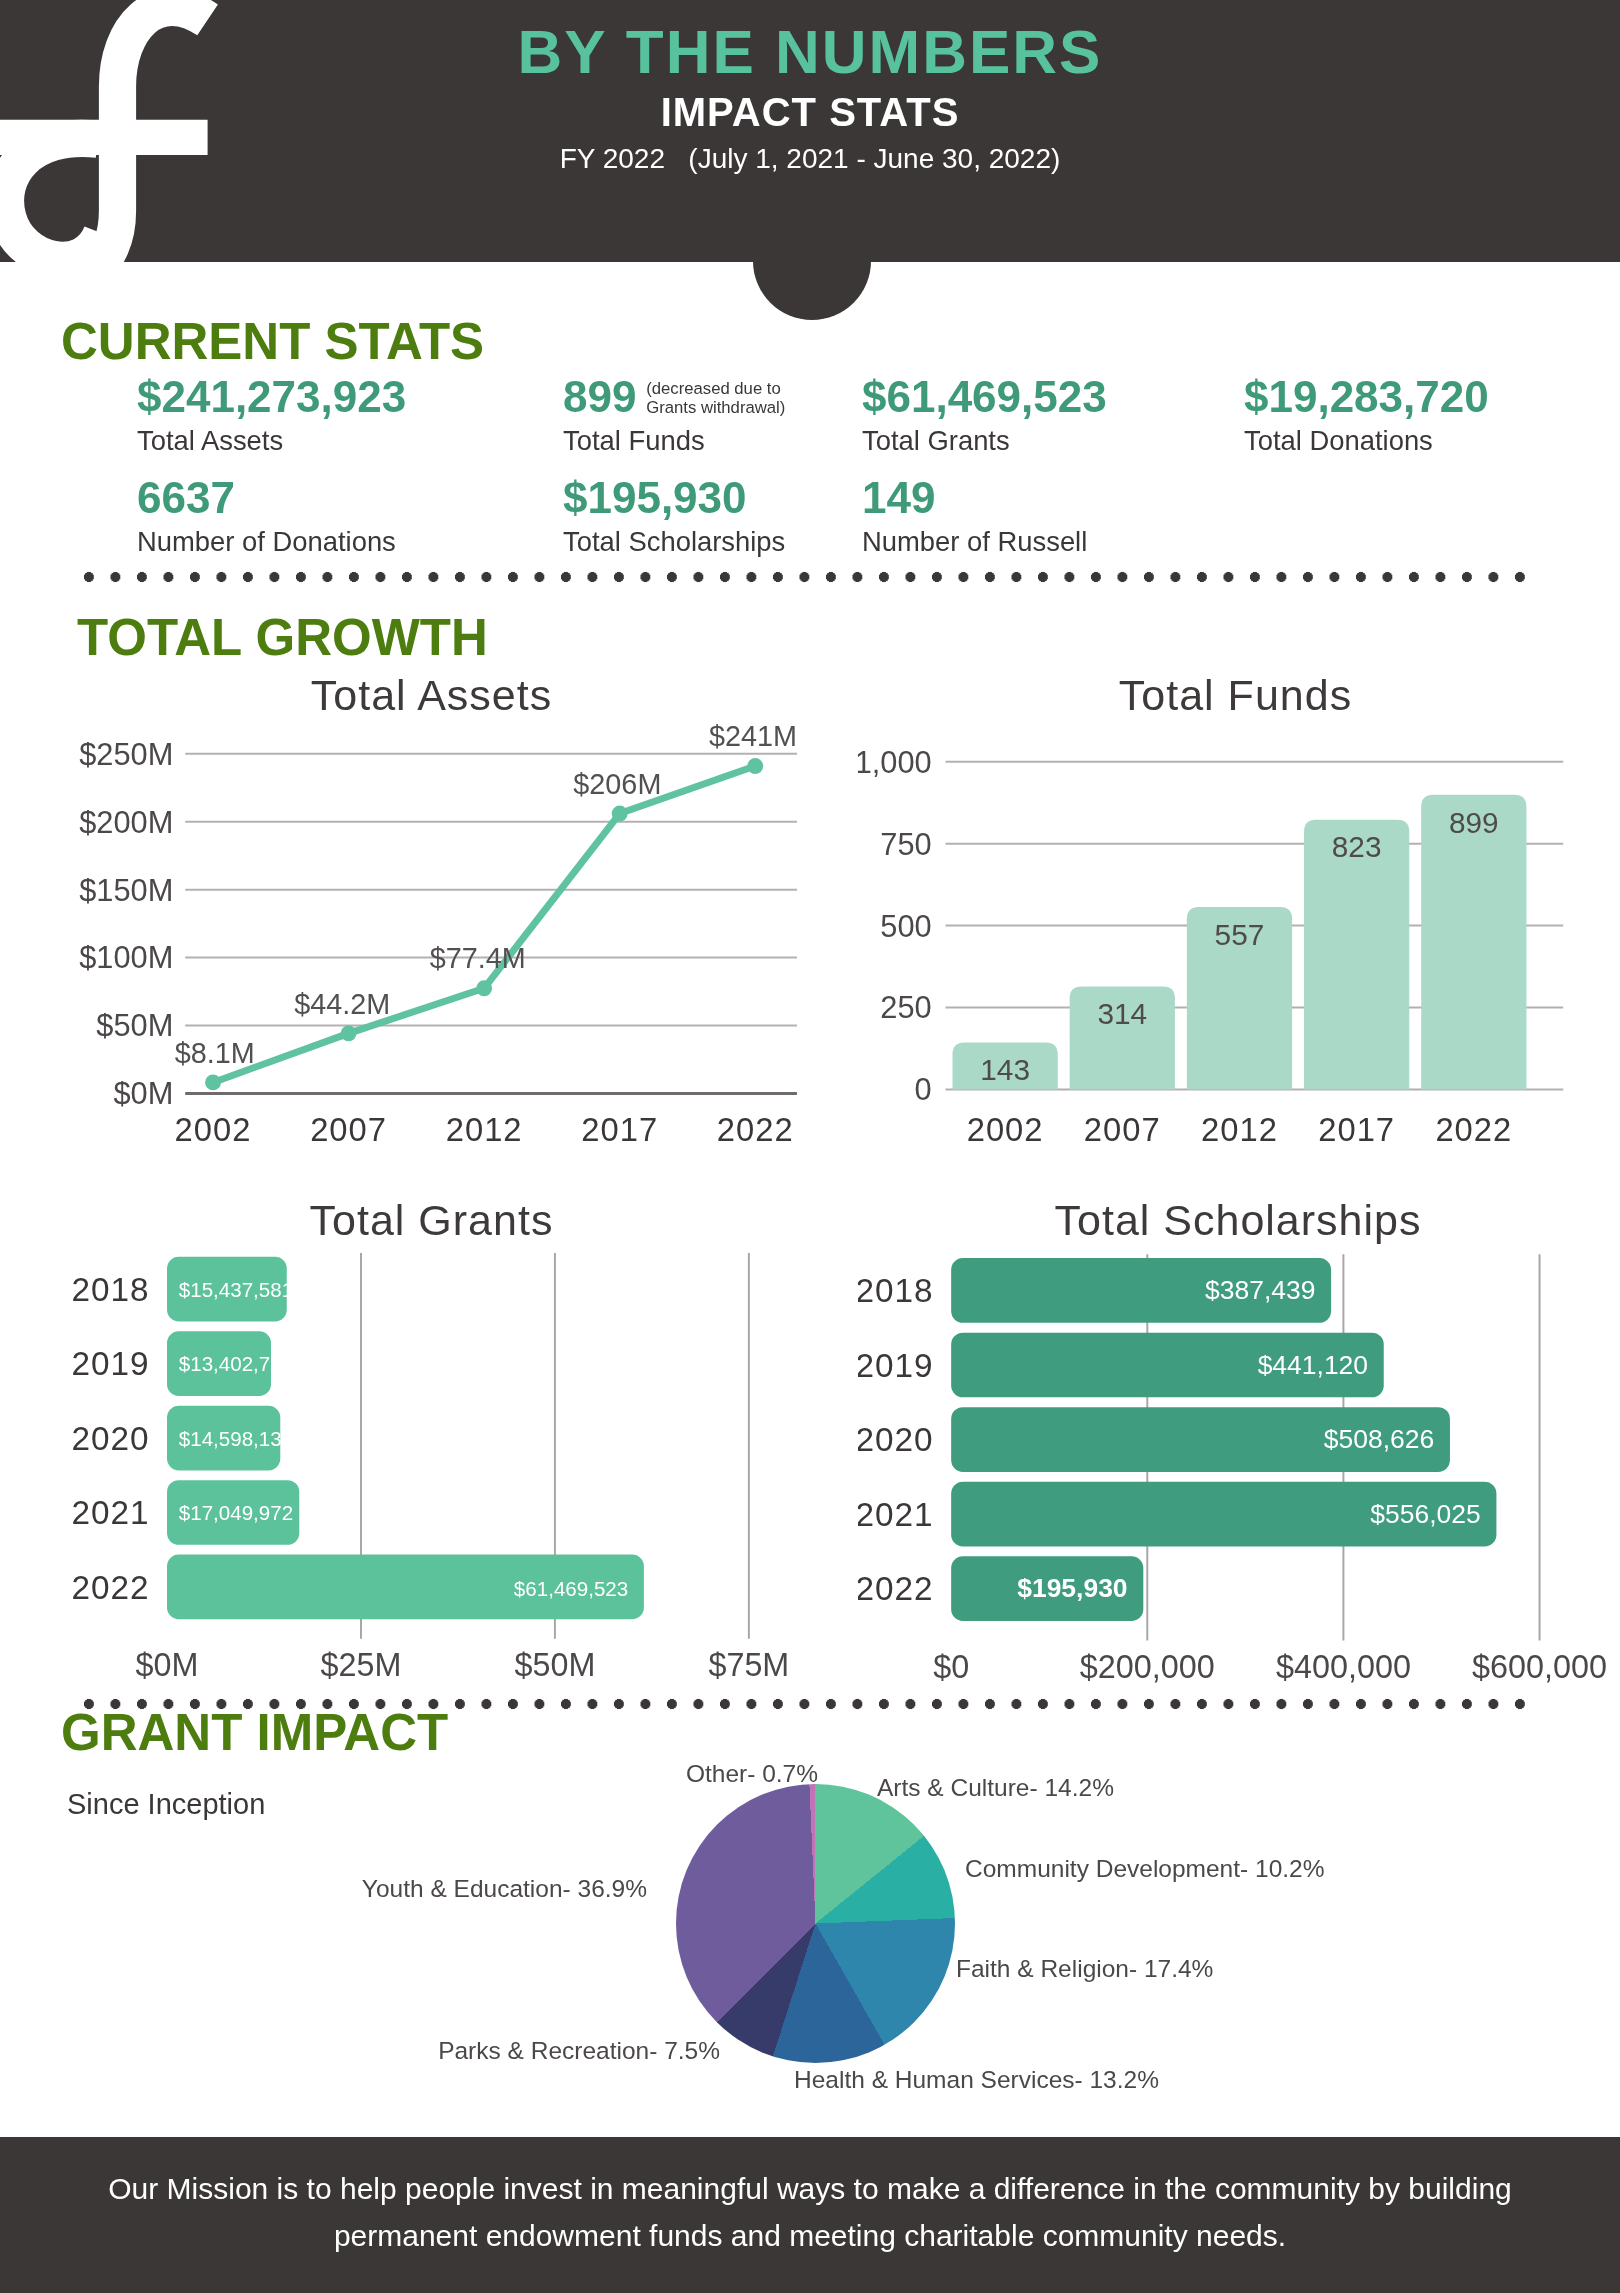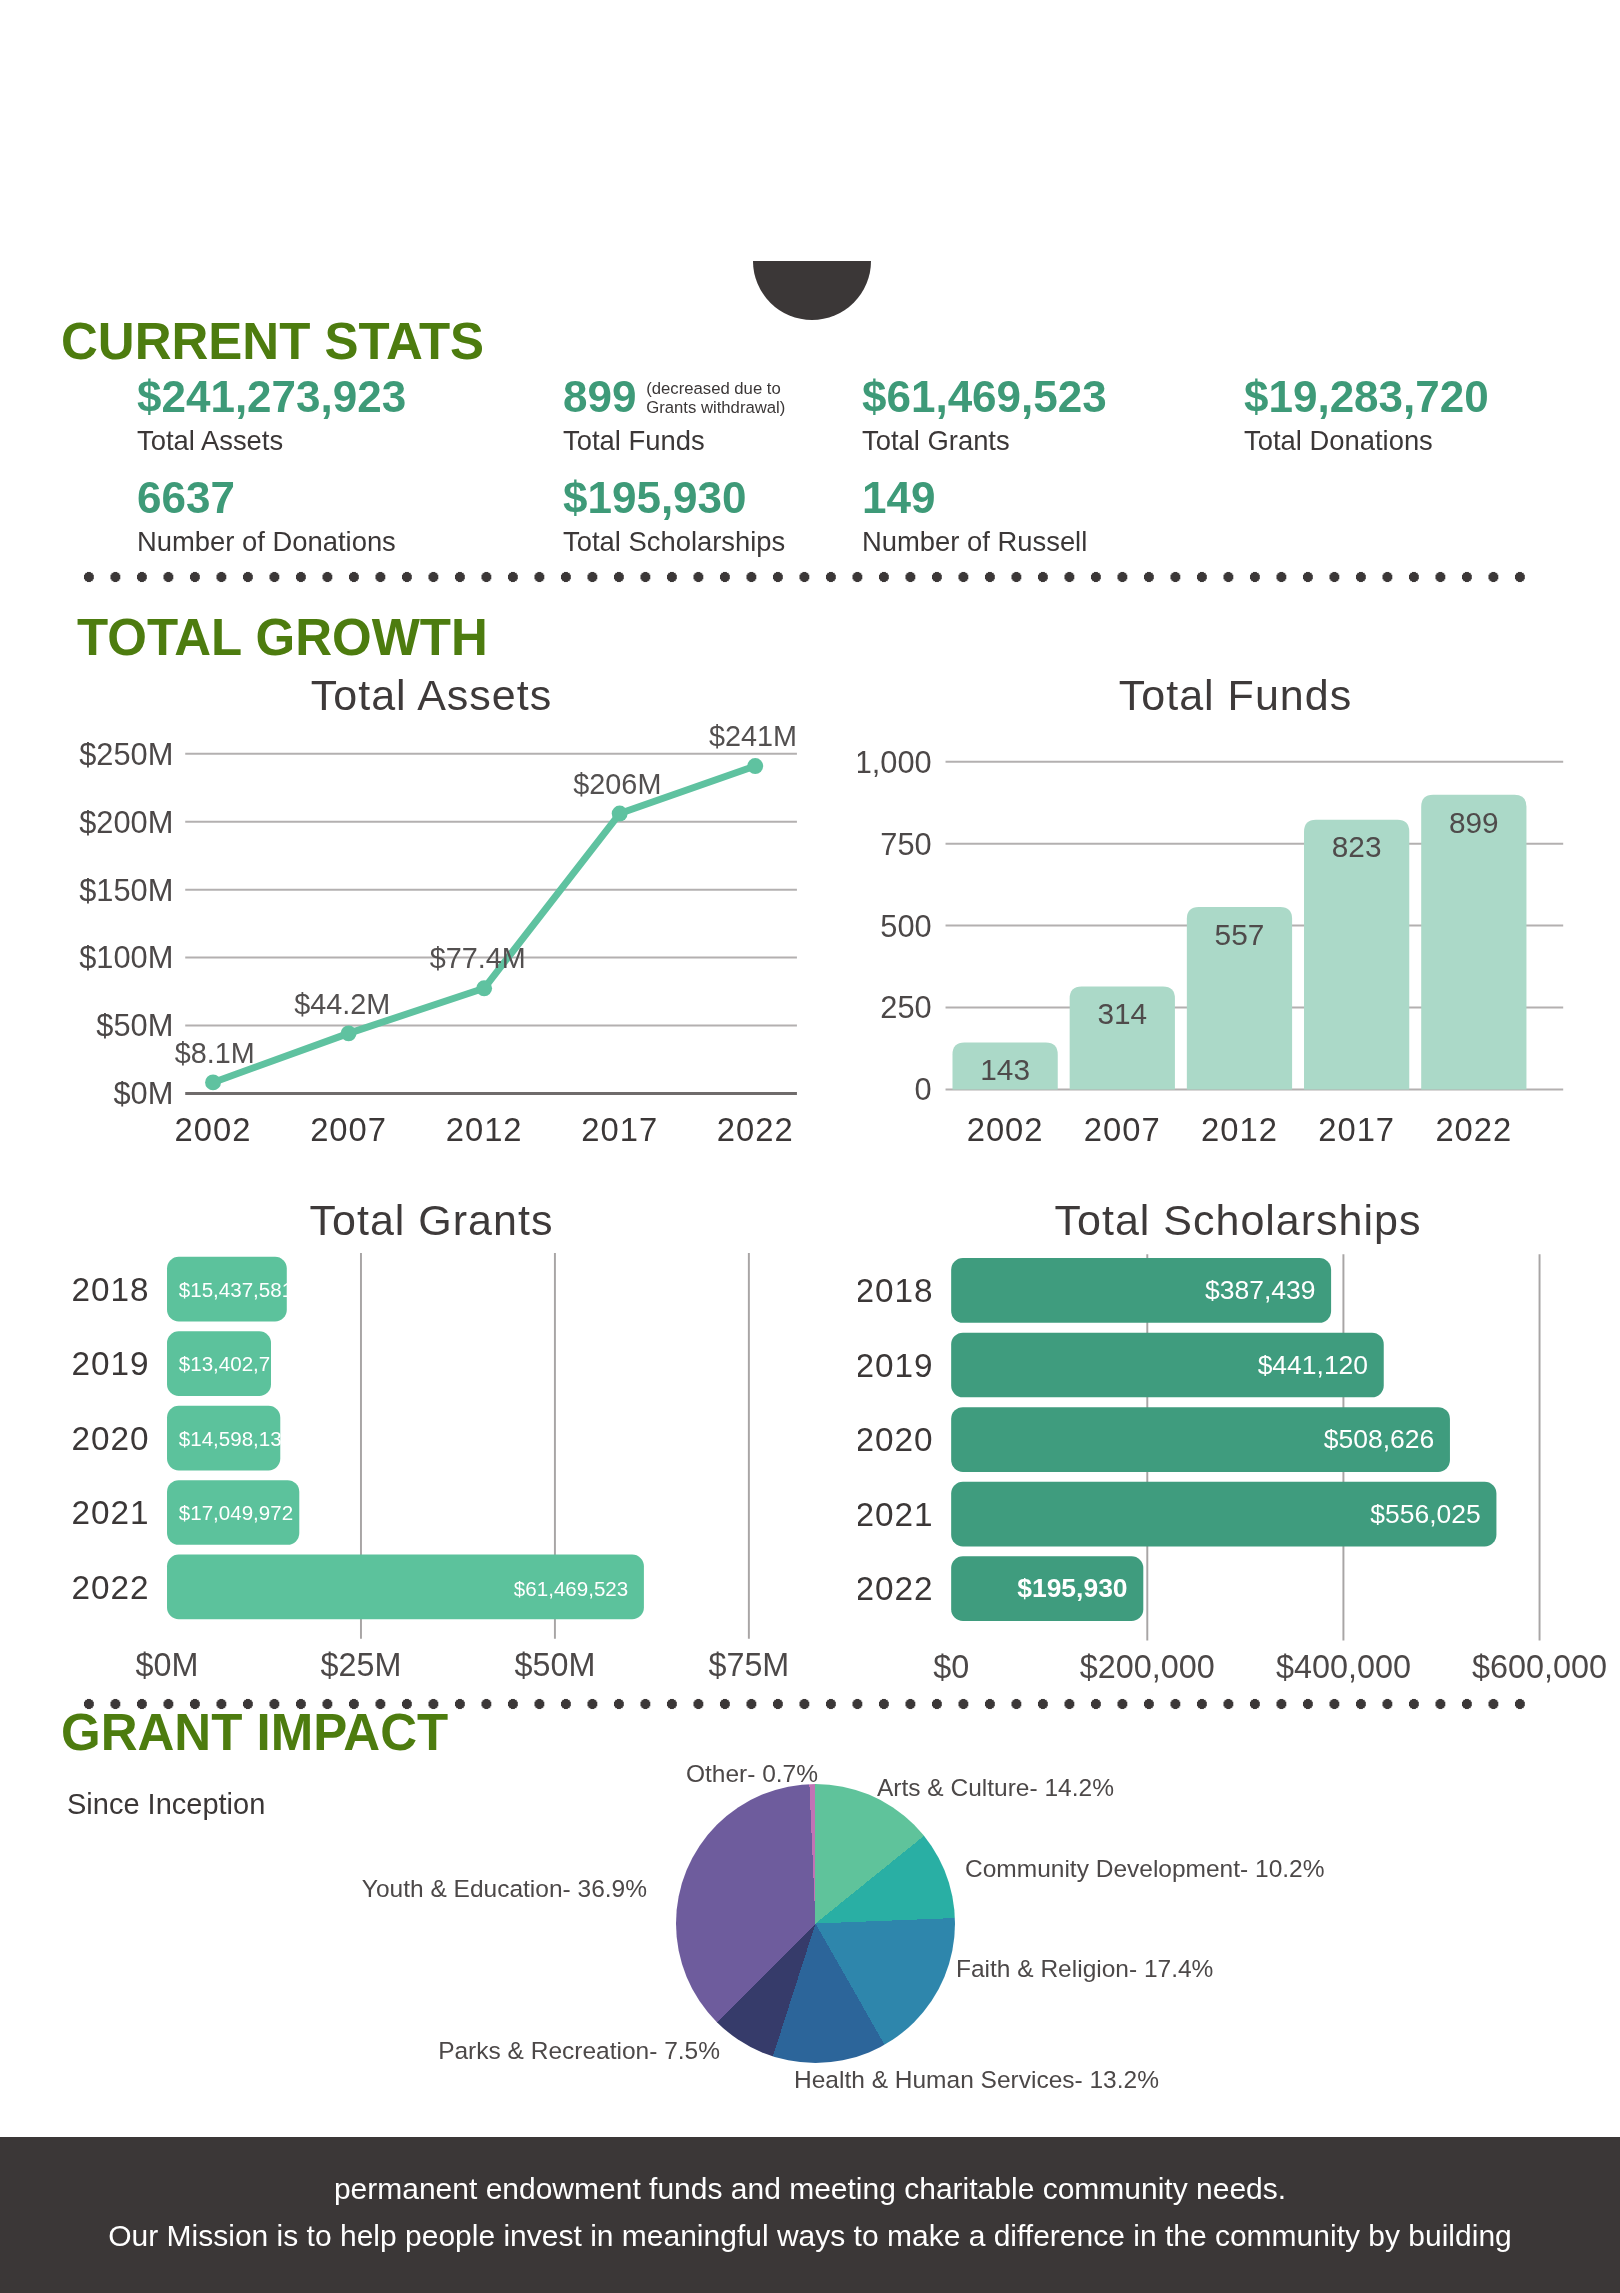--- a/index.html
+++ b/index.html
@@ -97,20 +97,30 @@
     margin:29px auto 0 auto; width:1451px; text-align:center;
     color:#ffffff; font-size:30px; line-height:1.55; font-weight:400;
   }
   .mission span{ display:block; }
 </style>
 </head>
 <body>
 
 <div class="page">
 
+  <div class="header">
+    <svg class="logo-svg" width="235" height="262" viewBox="0 0 240 267" aria-hidden="true">
+      <rect x="-20" y="122" width="232" height="36" fill="#ffffff"></rect>
+      <path d="M 212,20 C 158,-16 120,30 120,88 L 120,215 C 120,272 80,296 36,282" stroke="#ffffff" stroke-width="38" fill="none"></path>
+      <path d="M 100,142 C 30,134 -4,178 8,222 C 20,268 86,284 104,238" stroke="#ffffff" stroke-width="38" fill="none"></path>
+    </svg>
+    <div class="hdr-title">BY THE NUMBERS</div>
+    <div class="hdr-subtitle">IMPACT STATS</div>
+    <div class="hdr-fy">FY 2022   (July 1, 2021 - June 30, 2022)</div>
+  </div>
   <div class="header-bump"></div>
 
   <div class="sec-heading" id="h-current">CURRENT STATS</div>
   <div class="stats-grid">
     <div class="stat">
       <div class="stat-row">
           <span class="stat-value">$241,273,923</span>
         </div>
       <div class="stat-label">Total Assets</div>
     </div>
@@ -287,19 +297,19 @@
   <div class="pie-label" id="lbl-arts">Arts &amp; Culture- 14.2%</div>
   <div class="pie-label" id="lbl-community">Community Development- 10.2%</div>
   <div class="pie-label" id="lbl-faith">Faith &amp; Religion- 17.4%</div>
   <div class="pie-label" id="lbl-health">Health &amp; Human Services- 13.2%</div>
   <div class="pie-label" id="lbl-parks">Parks &amp; Recreation- 7.5%</div>
   <div class="pie-label" id="lbl-youth">Youth &amp; Education- 36.9%</div>
   <div class="pie-label" id="lbl-other">Other- 0.7%</div>
 
   <div class="footer">
     <div class="mission">
+      <span>Our Mission is to help people invest in meaningful ways to make a difference in the community by building</span>
       <span>permanent endowment funds and meeting charitable community needs.</span>
-      <span>Our Mission is to help people invest in meaningful ways to make a difference in the community by building</span>
     </div>
   </div>
 
 </div>
 
 
 </body></html>

